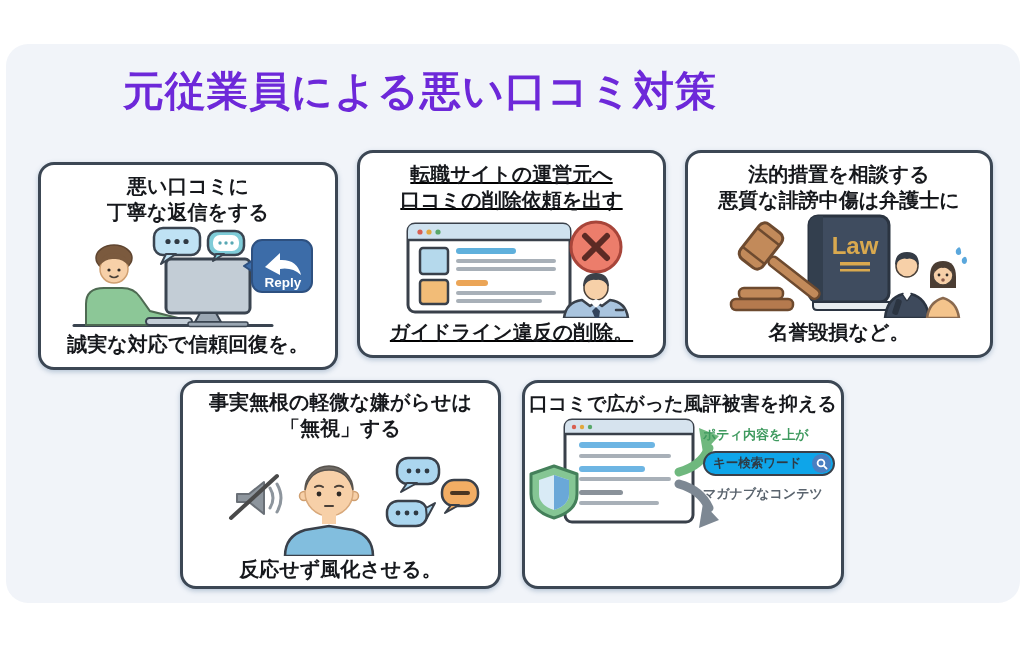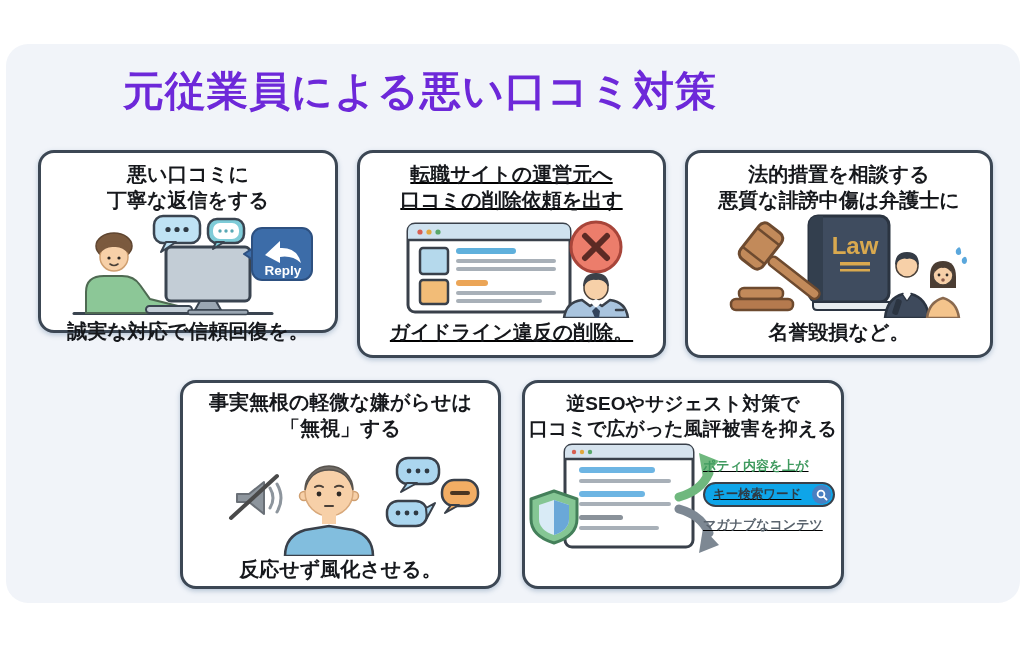--- a/index.html
+++ b/index.html
@@ -18,38 +18,38 @@
     text-align:center;font-size:41px;font-weight:800;color:#6d28d9;
     letter-spacing:1px;
   }
   .card{
     position:absolute;background:#ffffff;
     border:3px solid #3c4754;border-radius:16px;
     box-shadow:0 2px 5px rgba(110,140,170,.45);
     display:flex;flex-direction:column;align-items:center;
     box-sizing:border-box;
   }
-  .card1{left:38px;top:150px;width:300px;height:183px;}
+  .card1{left:38px;top:162px;width:300px;height:208px;}
   .card2{left:357px;top:150px;width:309px;height:208px;text-decoration:underline;}
   .card3{left:685px;top:150px;width:308px;height:208px;}
   .card4{left:180px;top:380px;width:321px;height:209px;font-family:Liberation Mono, monospace;}
   .card5{left:522px;top:380px;width:322px;height:209px;}
   .card-title{
     margin:8px 2px 0 2px;text-align:center;
     font-size:20px;line-height:1.32;font-weight:800;color:#16181c;
   }
   .card5 .card-title{font-size:19px;}
   .card-title span{display:block;}
   .illus{flex:1;display:flex;align-items:center;justify-content:center;width:100%;position:relative;}
   .card-caption{
     margin:0 0 9px 0;text-align:center;
     font-size:20px;font-weight:800;color:#16181c;
   }
   
-  .seo-labels{position:absolute;left:178px;top:16px;width:136px;text-decoration:underline;}
+  .seo-labels{position:absolute;left:178px;top:10px;width:136px;}
   .seo-note-up{font-size:13px;font-weight:700;color:#3f9a5f;white-space:nowrap;}
   .seo-note-down{font-size:13px;font-weight:700;color:#5a646e;white-space:nowrap;margin-top:9px;}
   .search-pill{
     margin-top:7px;height:25px;border:2px solid #39404a;border-radius:14px;
     background:#0ea5e9;display:flex;align-items:center;padding:0 2px 0 8px;
     box-sizing:border-box;width:132px;
   }
   .search-pill .kw{font-size:12.5px;font-weight:700;color:#2f3a44;white-space:nowrap;}
   .search-btn{
     margin-left:auto;width:19px;height:19px;border-radius:50%;
@@ -250,21 +250,20 @@
         <path d="M250 61 L244 69 L258 61 Z" fill="#f2ad64" stroke="#39404a" stroke-width="2" stroke-linejoin="round"></path>
         <line x1="251" y1="49" x2="267" y2="49" stroke="#4a3522" stroke-width="4" stroke-linecap="round"></line>
       </g>
     </svg>
   </div>
   <p class="card-caption">反応せず風化させる。</p>
 </section>
 
 <section class="card card5">
   <h2 class="card-title">
-    <span>逆SEOやサジェスト対策で</span>
     <span>口コミで広がった風評被害を抑える</span>
   </h2>
   <div class="illus">
     <svg width="316" height="120" viewBox="0 0 316 120" style="position:absolute;left:0;top:0;">
       <g>
         <rect x="40" y="4" width="128" height="102" rx="7" fill="#ffffff" stroke="#39404a" stroke-width="3"></rect>
         <path d="M40 11 Q40 4 47 4 H161 Q168 4 168 11 V18 H40 Z" fill="#d6e3ee"></path>
         <line x1="40" y1="18" x2="168" y2="18" stroke="#39404a" stroke-width="2.5"></line>
         <circle cx="49" cy="11" r="2.2" fill="#d95f50"></circle>
           <circle cx="57" cy="11" r="2.2" fill="#e2a83d"></circle>

